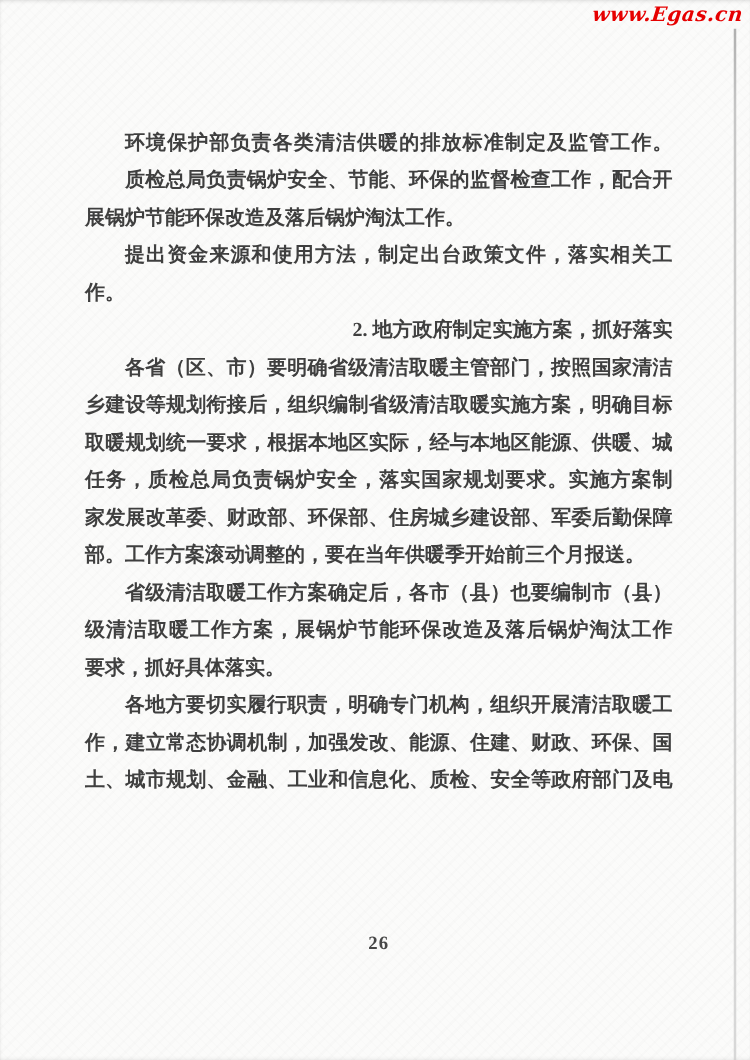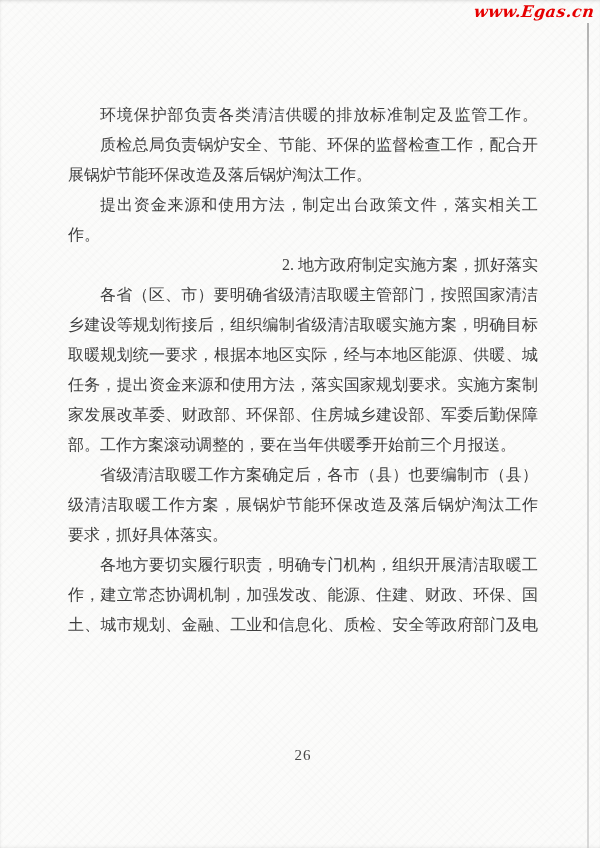--- a/index.html
+++ b/index.html
@@ -56,20 +56,21 @@
     top: 100px;
     width: 470px;
     color: #3f3f3f;
   }
   .line {
     height: 30px;
     line-height: 30px;
     font-size: 16px;
     white-space: nowrap;
     text-align: left;
+    font-weight: bold;
   }
   .line.fill {
     white-space: normal;
     text-align: justify;
     text-align-last: justify;
   }
   .line.indent {
     text-indent: 32px;
     text-align: right;
   }
@@ -77,39 +78,40 @@
   .page-number {
     position: absolute;
     top: 744px;
     left: 68px;
     width: 470px;
     text-align: center;
     font-size: 15px;
     line-height: 22px;
     color: #474747;
     letter-spacing: 1px;
+    font-weight: bold;
   }
 </style>
 </head>
 <body>
 
 <div class="watermark">www.Egas.cn</div>
 <div class="scan-line"></div>
 
 <div class="textblock">
   <div class="line indent fill">环境保护部负责各类清洁供暖的排放标准制定及监管工作。</div>
   <div class="line indent fill">质检总局负责锅炉安全、节能、环保的监督检查工作，配合开</div>
   <div class="line">展锅炉节能环保改造及落后锅炉淘汰工作。</div>
   <div class="line indent fill">提出资金来源和使用方法，制定出台政策文件，落实相关工</div>
   <div class="line">作。</div>
   <div class="line indent">2. 地方政府制定实施方案，抓好落实</div>
   <div class="line indent fill">各省（区、市）要明确省级清洁取暖主管部门，按照国家清洁</div>
   <div class="line fill">乡建设等规划衔接后，组织编制省级清洁取暖实施方案，明确目标</div>
   <div class="line fill">取暖规划统一要求，根据本地区实际，经与本地区能源、供暖、城</div>
-  <div class="line fill">任务，提出资金来源和使用方法，落实国家规划要求。实施方案制</div>
+  <div class="line fill">任务，质检总局负责锅炉安全，落实国家规划要求。实施方案制</div>
   <div class="line fill">家发展改革委、财政部、环保部、住房城乡建设部、军委后勤保障</div>
   <div class="line">部。工作方案滚动调整的，要在当年供暖季开始前三个月报送。</div>
   <div class="line indent fill">省级清洁取暖工作方案确定后，各市（县）也要编制市（县）</div>
   <div class="line fill">级清洁取暖工作方案，展锅炉节能环保改造及落后锅炉淘汰工作</div>
   <div class="line">要求，抓好具体落实。</div>
   <div class="line indent fill">各地方要切实履行职责，明确专门机构，组织开展清洁取暖工</div>
   <div class="line fill">作，建立常态协调机制，加强发改、能源、住建、财政、环保、国</div>
   <div class="line fill">土、城市规划、金融、工业和信息化、质检、安全等政府部门及电</div>
 </div>
 

